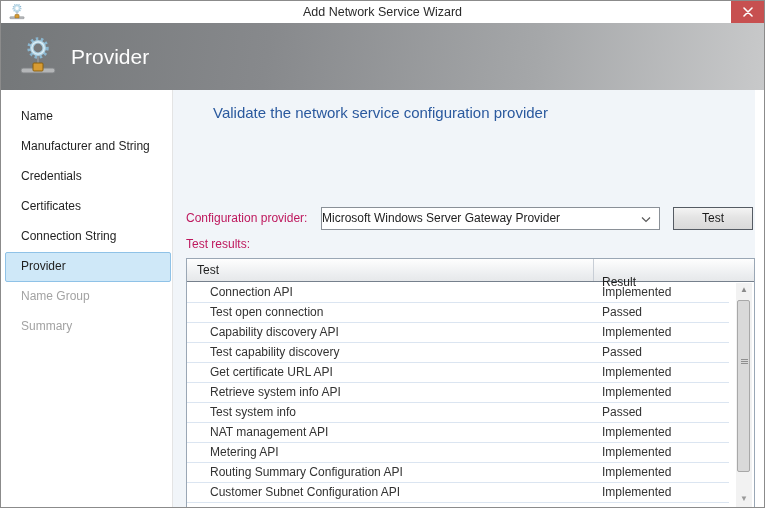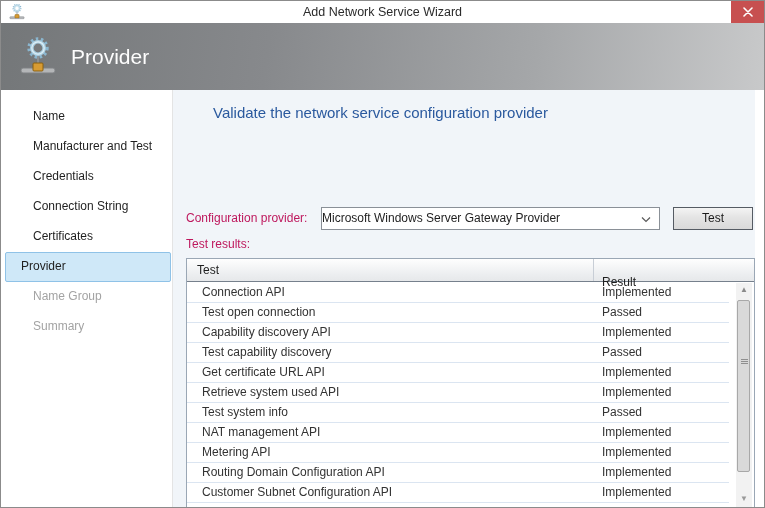--- a/index.html
+++ b/index.html
@@ -29,21 +29,21 @@
     display:flex; align-items:center;
   }
   .banner-icon { margin-left:18px; width:38px; height:42px; }
   .banner-title { margin-left:14px; font-size:21px; font-weight:300; color:#fdfdfd; }
   
   .sidebar {
     position:absolute; top:89px; left:0; width:172px; bottom:0;
     background:#ffffff; border-right:1px solid #e4e4e4; padding-top:12px;
   }
   .side-item {
-    height:30px; line-height:28px; padding-left:32px; font-size:12px; color:#1f1f1f;
+    height:30px; line-height:28px; padding-left:20px; font-size:12px; color:#1f1f1f;
     cursor:default;
   }
   .side-item.disabled { color:#a3a3a3; }
   .side-item.selected {
     background:#cfe8f8; border:1px solid #8fc2e7; border-radius:2px;
     margin:0 1px 0 4px; padding-left:15px; line-height:27px;
   }
   
   .content {
     position:absolute; top:89px; left:172px; width:582px; bottom:0;
@@ -78,21 +78,21 @@
   }
   .thead {
     position:absolute; top:0; left:0; right:0; height:23px; display:flex;
     background:linear-gradient(#fefefe,#eceef0 70%,#e6e8ea);
     border-bottom:1px solid #76808c; font-size:12px; color:#1e1e1e;
   }
   .th-test { width:407px; padding-left:10px; line-height:22px; border-right:1px solid #c8ced6; }
   .th-result { flex:1; padding-left:8px; line-height:22px;margin-top:12px; }
   .tbody { position:absolute; top:24px; left:0; right:25px; }
   .trow { height:20px; display:flex; border-bottom:1px solid #dbe5f1; font-size:12px; color:#333; }
-  .td-test { width:407px; padding-left:15px; line-height:19px; overflow:hidden; white-space:nowrap; }
+  .td-test { width:407px; padding-left:23px; line-height:19px; overflow:hidden; white-space:nowrap; }
   .td-result { flex:1; padding-left:8px; line-height:19px; }
   
   .scrollbar {
     position:absolute; top:24px; right:2px; width:16px; bottom:0;
     background:#f2f2f2;
   }
   .sb-up { position:absolute; top:2px; left:0; right:0; text-align:center; font-size:8px; color:#8a8a8a; line-height:10px; }
   .sb-down { position:absolute; bottom:8px; left:0; right:0; text-align:center; font-size:8px; color:#9a9a9a; line-height:10px; }
   .sb-thumb {
     position:absolute; top:17px; left:1px; width:13px; height:172px;
@@ -133,24 +133,24 @@
 
   <div class="banner">
     <svg class="banner-icon" viewBox="0 0 38 38">
         <use href="#netsvc-icon"></use>
       </svg>
     <div class="banner-title">Provider</div>
   </div>
 
   <div class="sidebar">
     <div class="side-item">Name</div>
-    <div class="side-item">Manufacturer and Test</div>
+    <div class="side-item">Manufacturer and String</div>
     <div class="side-item">Credentials</div>
+    <div class="side-item">Certificates</div>
     <div class="side-item">Connection String</div>
-    <div class="side-item">Certificates</div>
     <div class="side-item selected">Provider</div>
     <div class="side-item disabled">Name Group</div>
     <div class="side-item disabled">Summary</div>
   </div>
 
   <div class="content">
     <div class="heading">Validate the network service configuration provider</div>
 
     <div class="label provider-label">Configuration provider:</div>
     <div class="provider-select">
@@ -183,37 +183,37 @@
         </div>
         <div class="trow">
           <div class="td-test">Test capability discovery</div>
           <div class="td-result">Passed</div>
         </div>
         <div class="trow">
           <div class="td-test">Get certificate URL API</div>
           <div class="td-result">Implemented</div>
         </div>
         <div class="trow">
-          <div class="td-test">Retrieve system used API</div>
+          <div class="td-test">Retrieve system info API</div>
           <div class="td-result">Implemented</div>
         </div>
         <div class="trow">
           <div class="td-test">Test system info</div>
           <div class="td-result">Passed</div>
         </div>
         <div class="trow">
           <div class="td-test">NAT management API</div>
           <div class="td-result">Implemented</div>
         </div>
         <div class="trow">
           <div class="td-test">Metering API</div>
           <div class="td-result">Implemented</div>
         </div>
         <div class="trow">
-          <div class="td-test">Routing Domain Configuration API</div>
+          <div class="td-test">Routing Summary Configuration API</div>
           <div class="td-result">Implemented</div>
         </div>
         <div class="trow">
           <div class="td-test">Customer Subnet Configuration API</div>
           <div class="td-result">Implemented</div>
         </div>
         <div class="trow">
           <div class="td-test">Hyper-V Network Virtualization policy update API</div>
           <div class="td-result">Implemented</div>
         </div>

